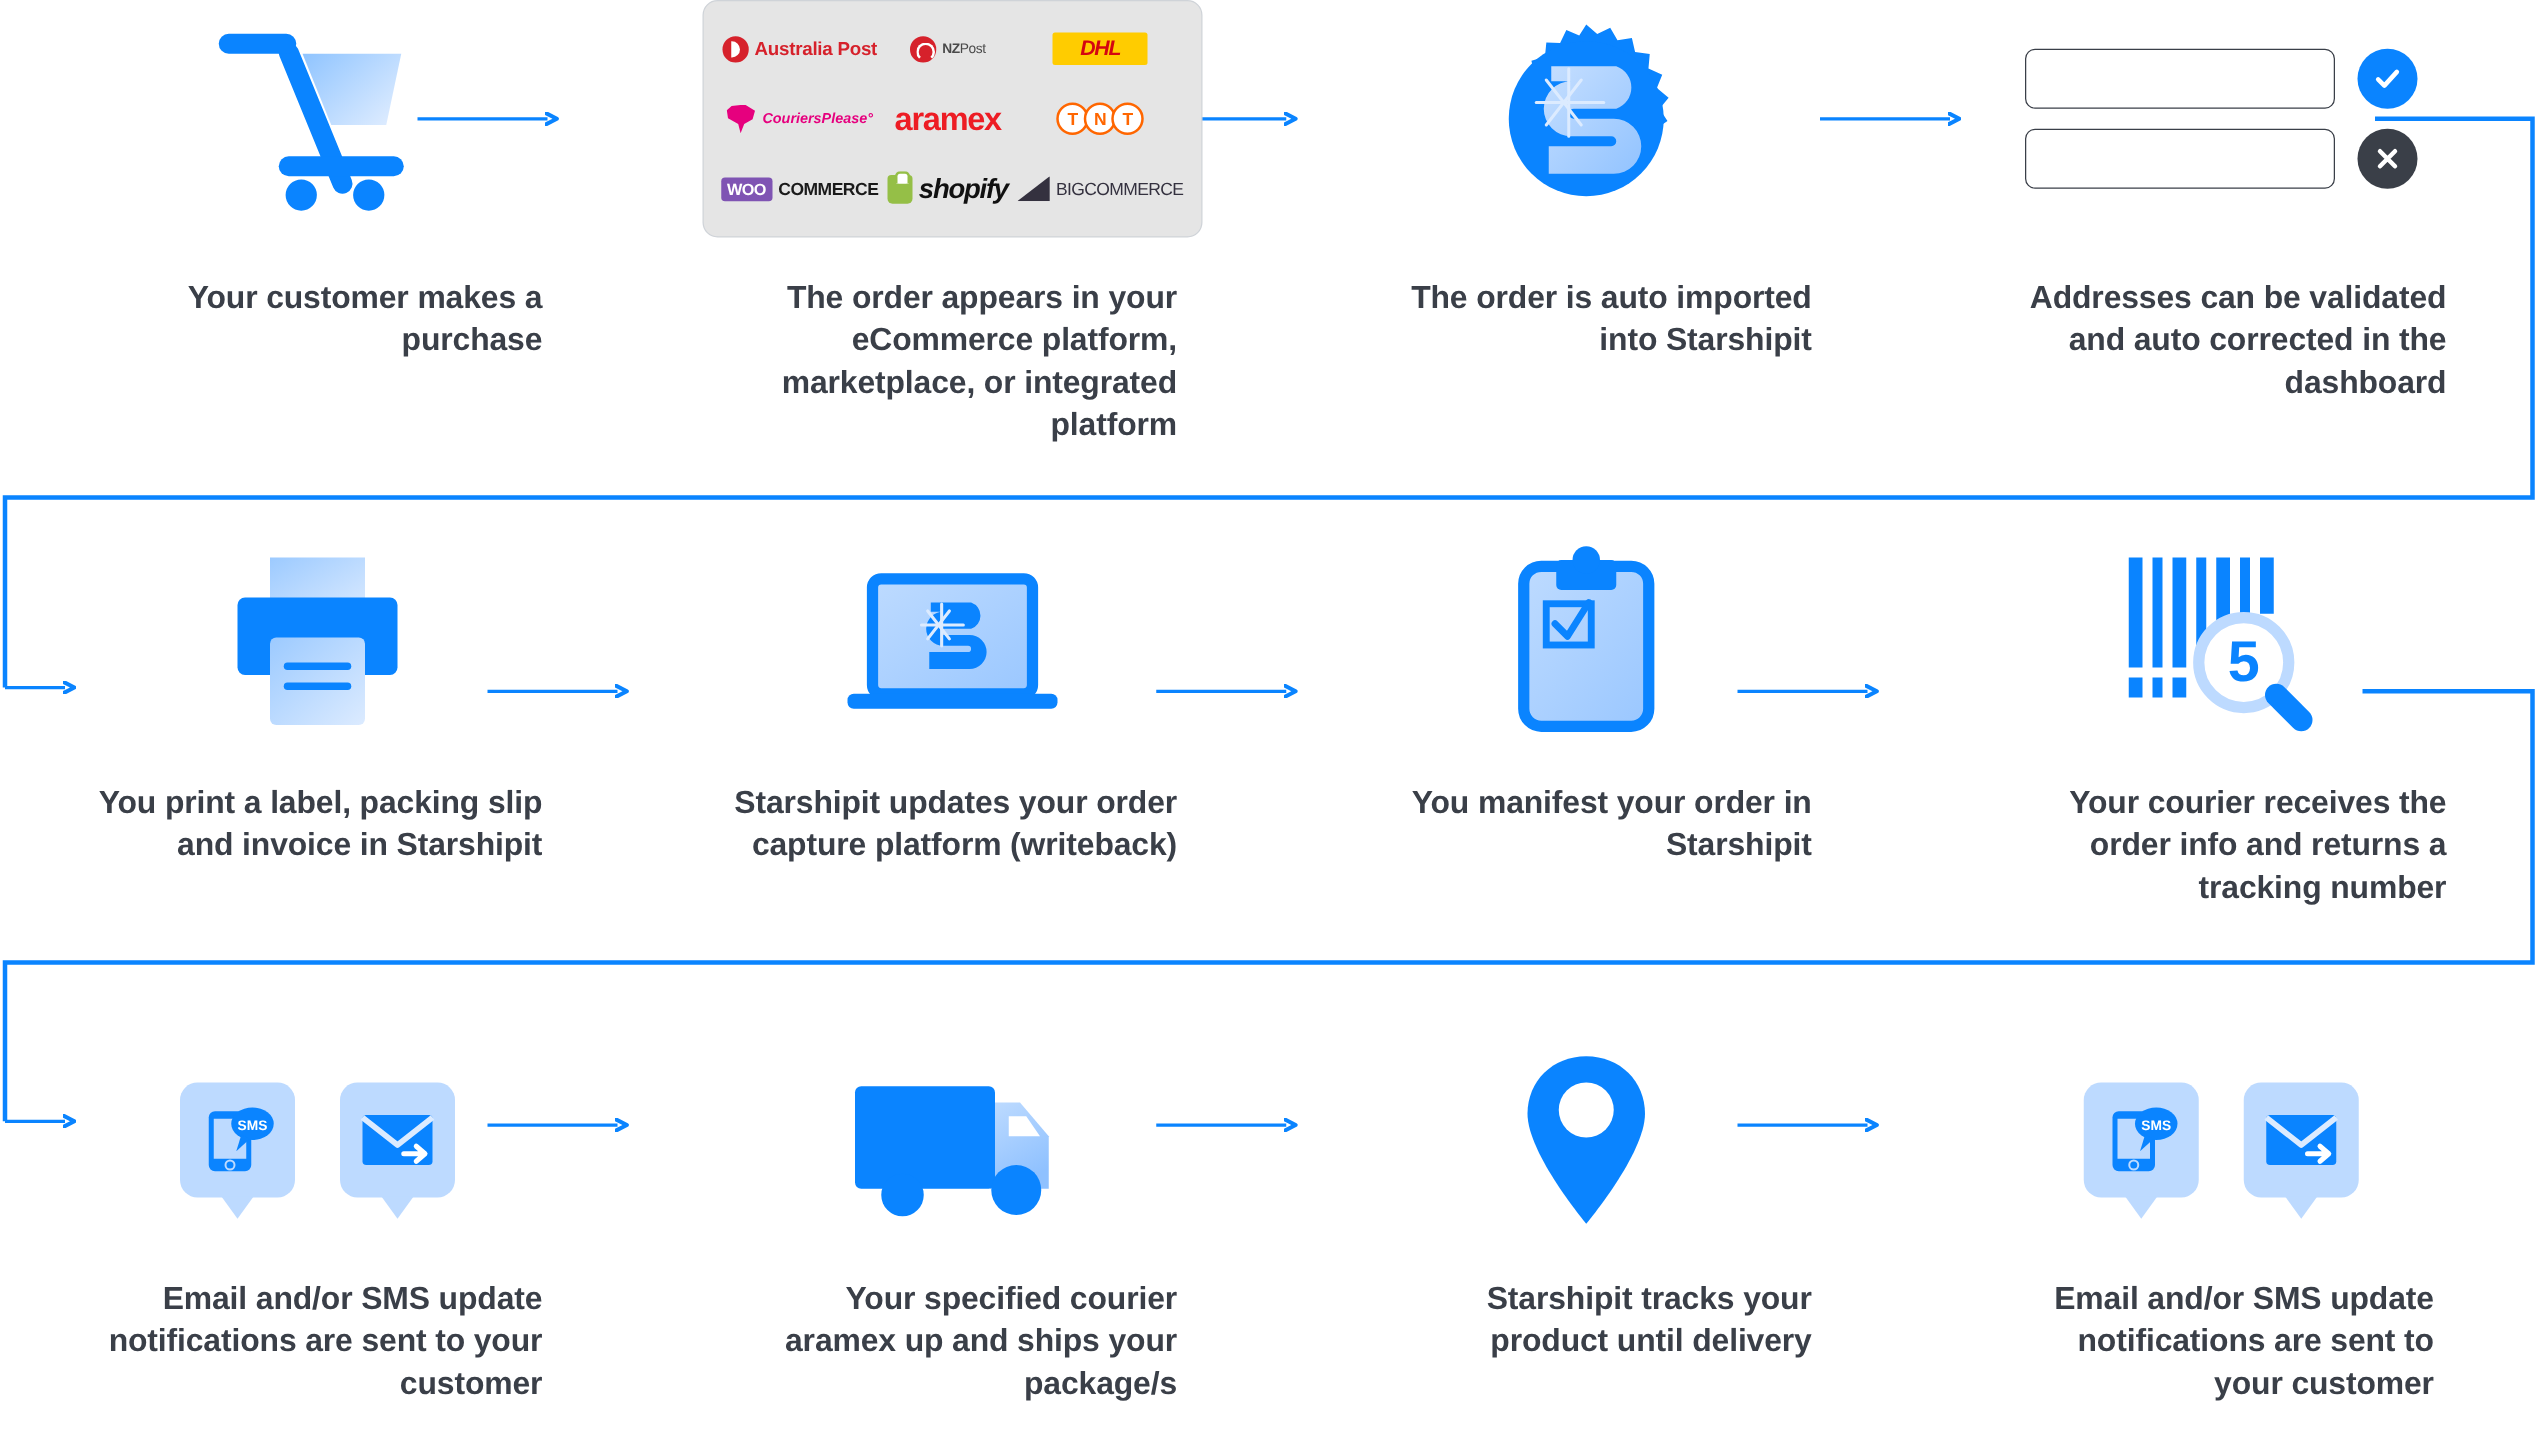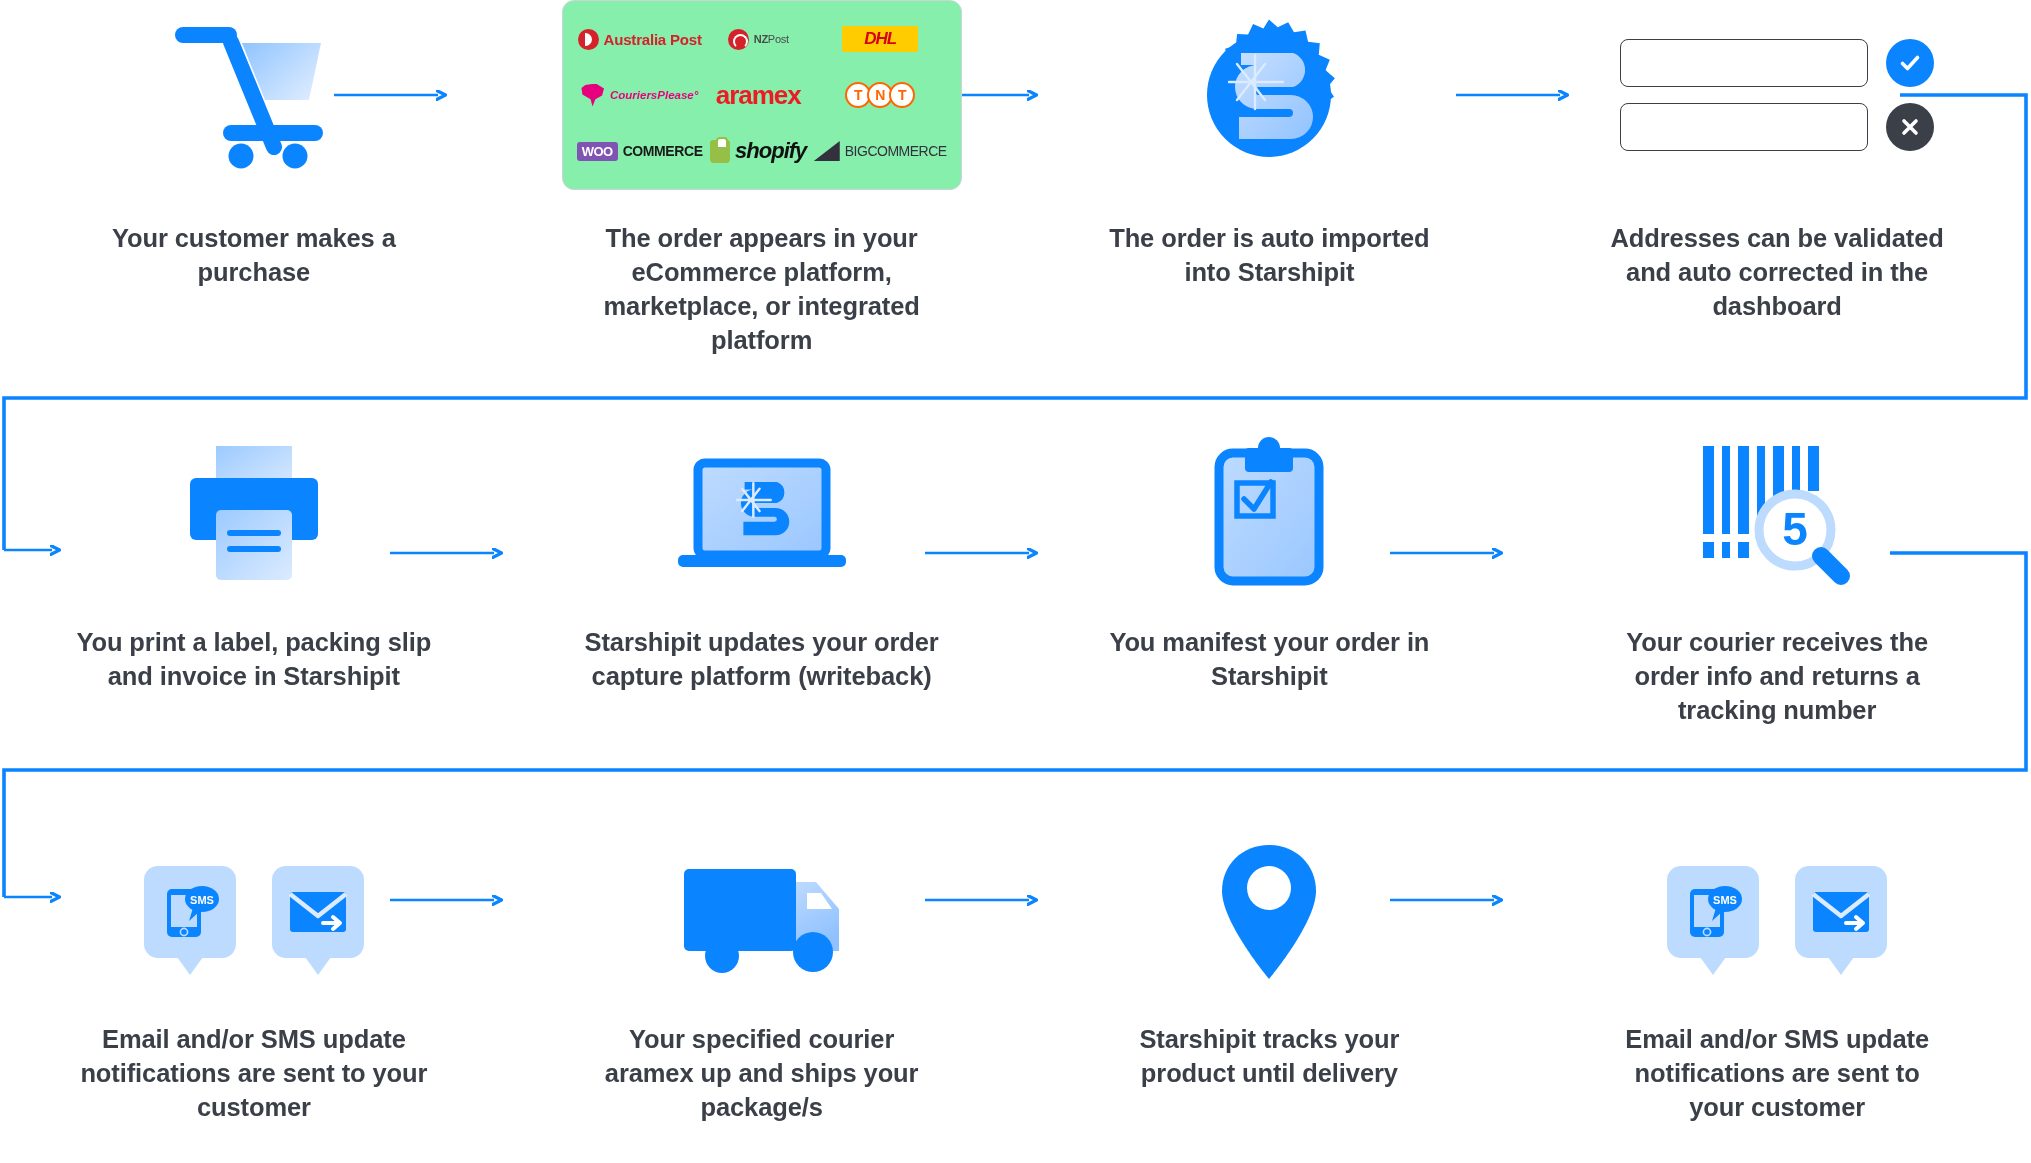--- a/index.html
+++ b/index.html
@@ -56,36 +56,36 @@
     align-items: center;
     justify-content: center;
     width: 100%;
   }
   .row-2 .icon-box { height: 175px; }
   .row-3 .icon-box { height: 170px; }
 
   .caption {
     margin-top: 26px;
     width: 360px;
-    text-align: center;
+    text-align: right;
     font-size: 25.5px;
     line-height: 1.33;
     font-weight: bold;
     color: #3a3f48;
     letter-spacing: -0.1px;
   }
   .row-1 .caption { margin-top: 32px; }
 
   
   .logo-panel {
     width: 400px;
     height: 190px;
     border: 1.6px solid #cfd3d8;
     border-radius: 12px;
-    background: #86efac;
+    background: #e5e5e5;
     display: grid;
     grid-template-columns: repeat(3, 1fr);
     grid-template-rows: repeat(3, 1fr);
     align-items: center;
     justify-items: center;
     padding: 10px 14px;
   }
   .logo-cell {
     display: flex;
     align-items: center;

